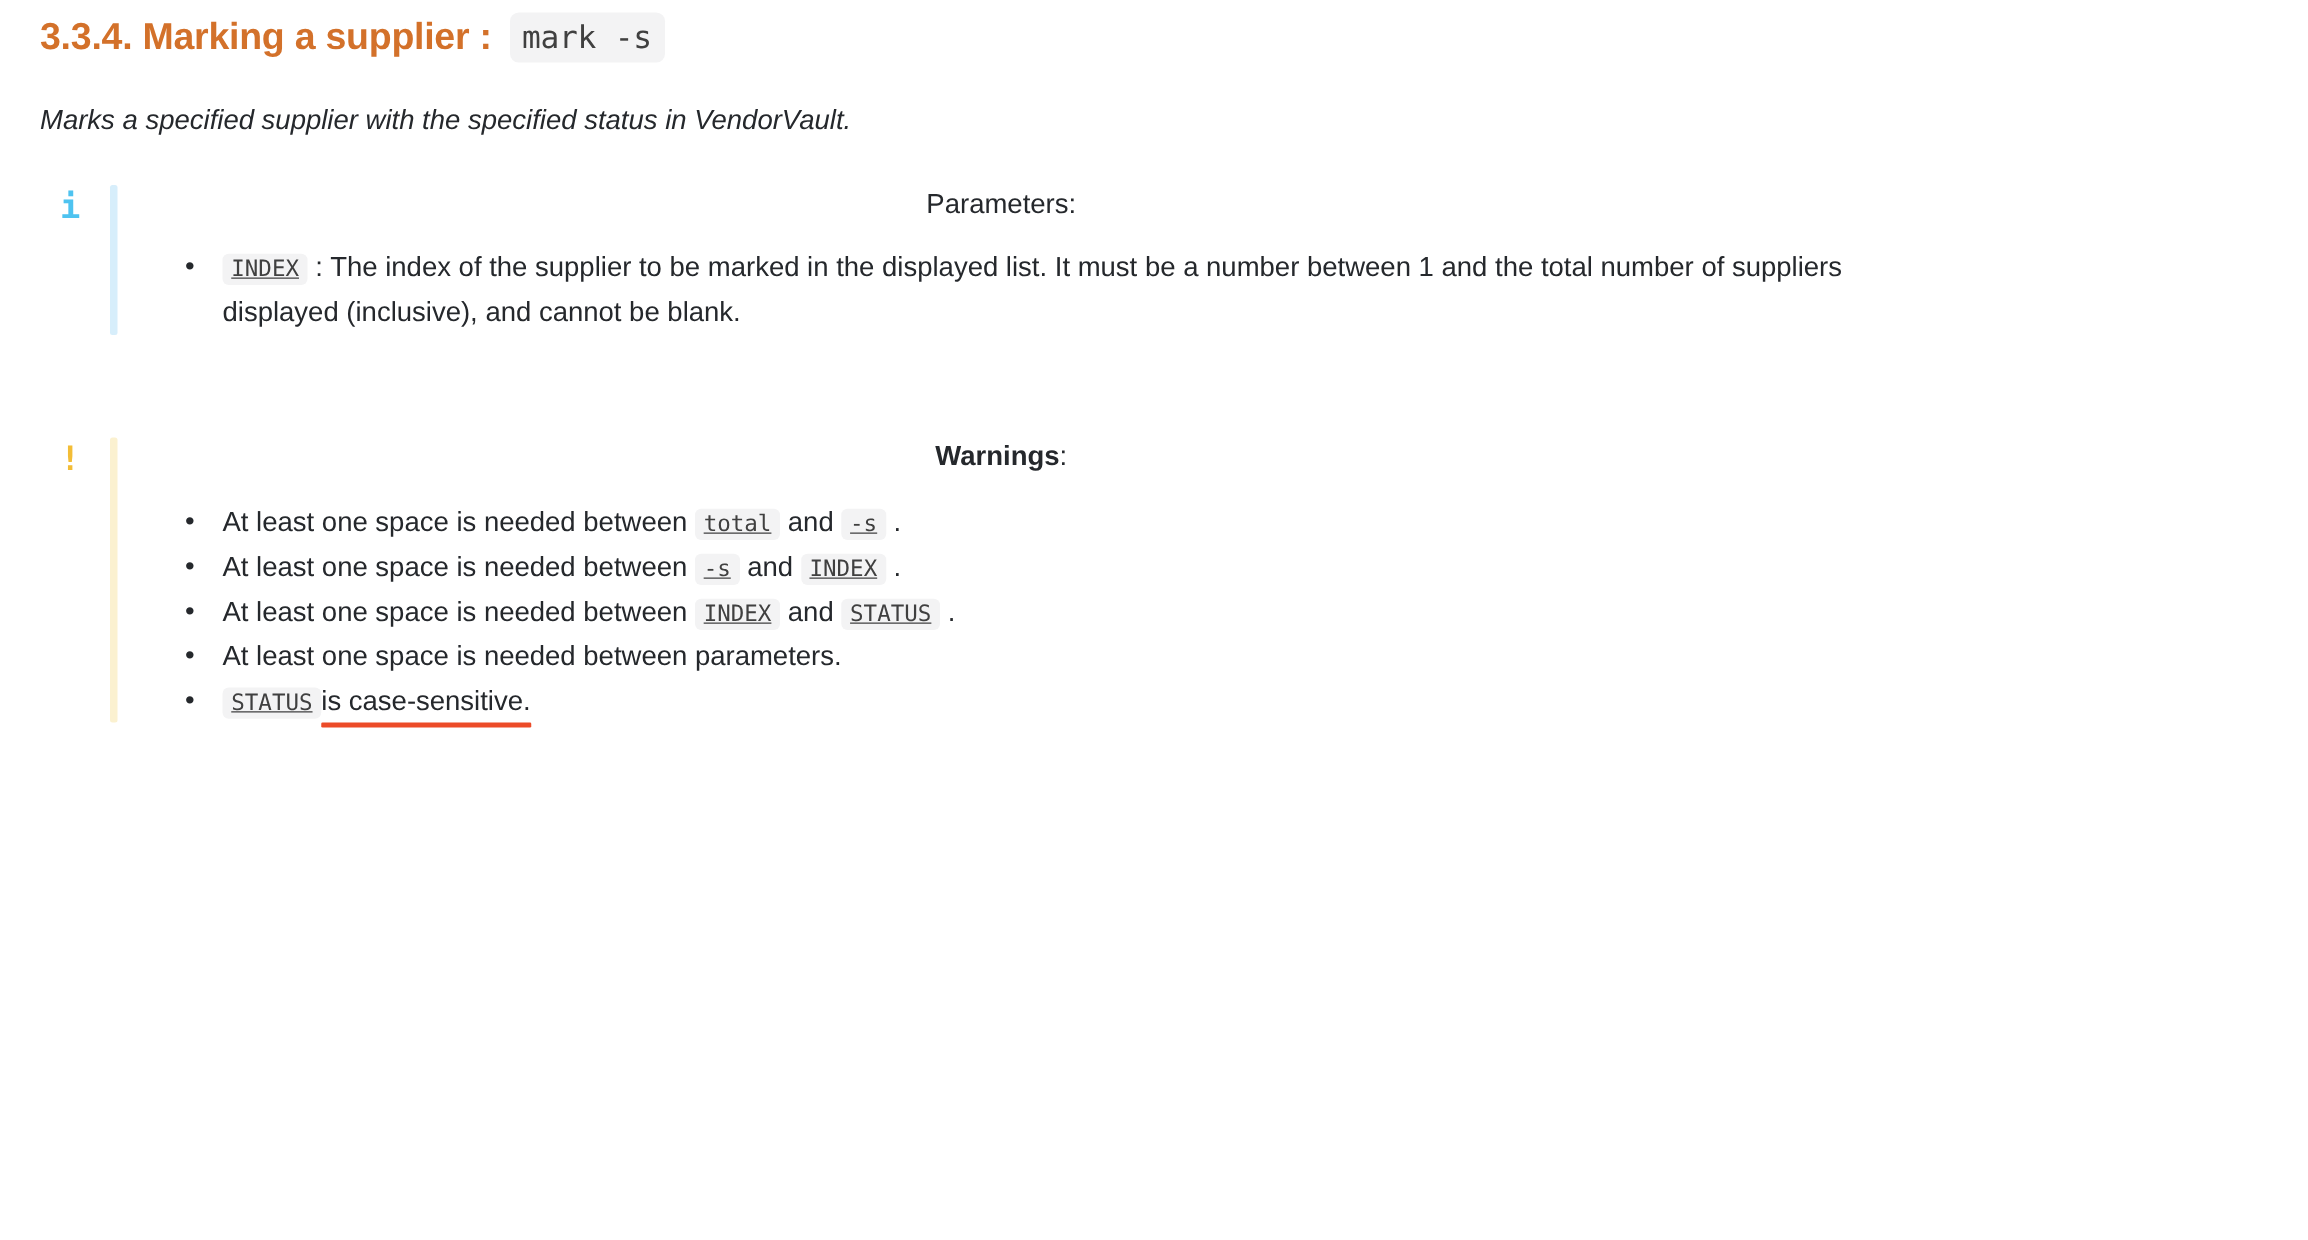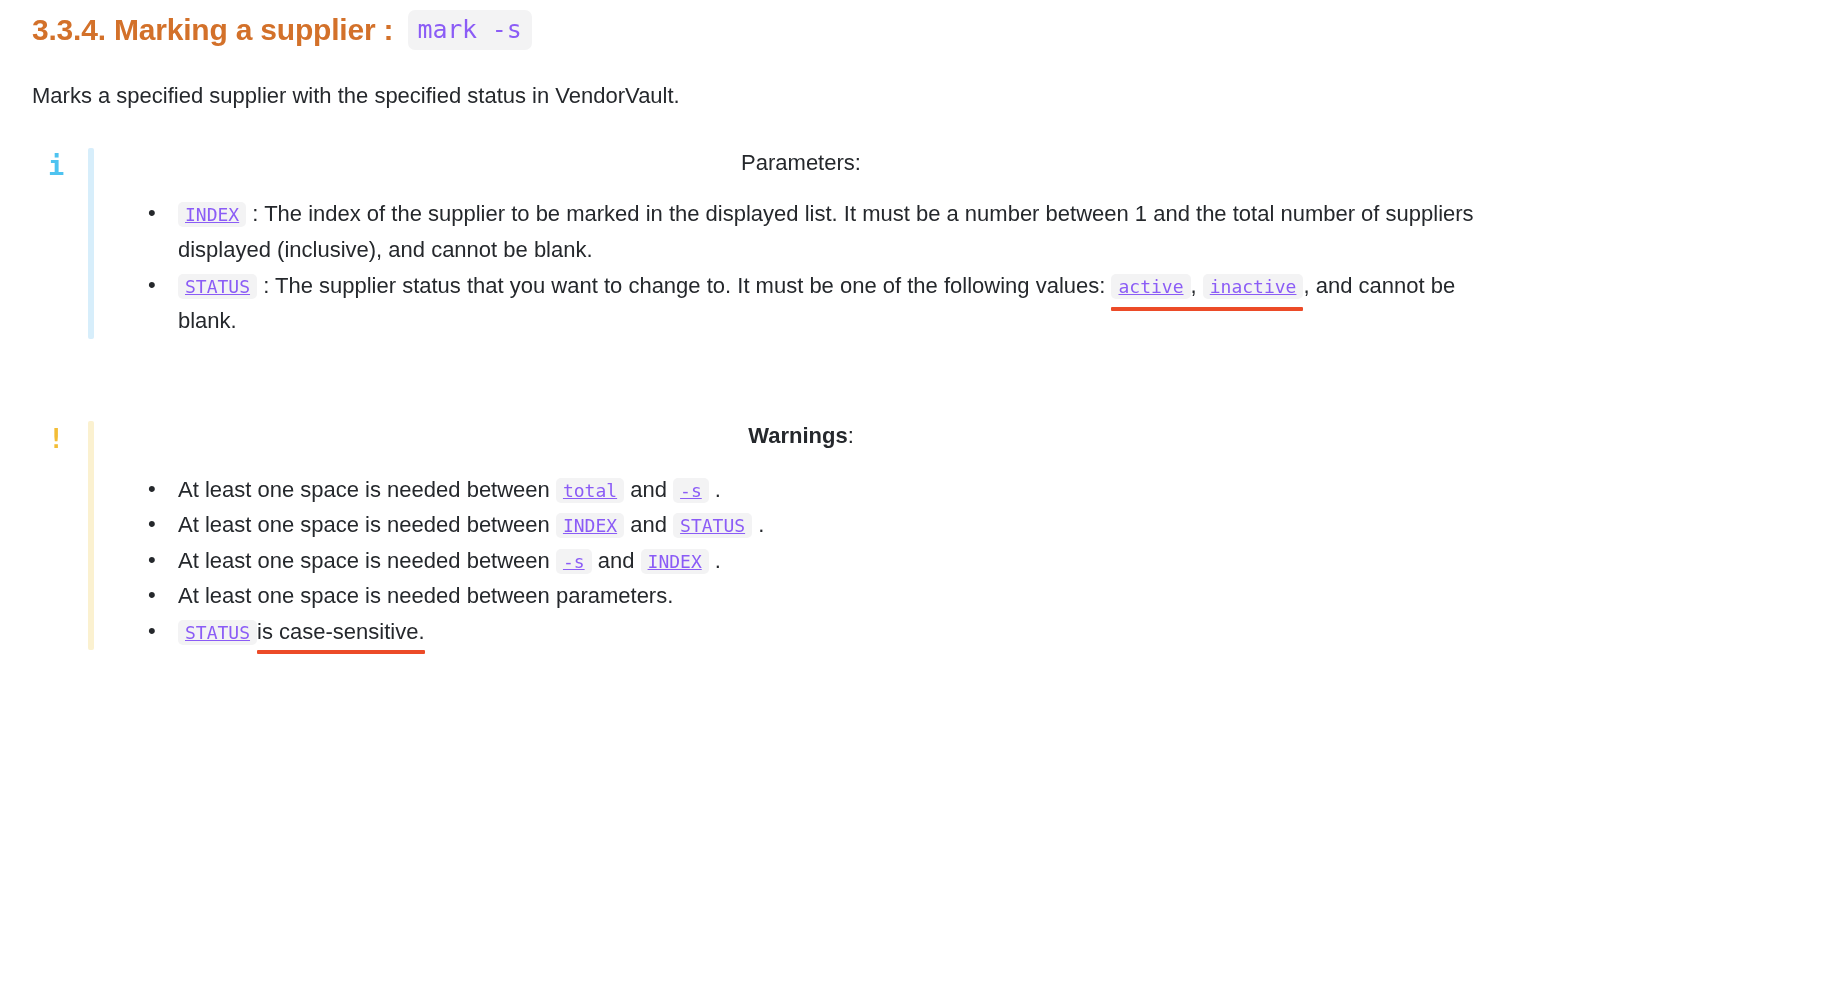--- a/index.html
+++ b/index.html
@@ -37,21 +37,21 @@
     display: flex;
     align-items: center;
     flex-wrap: nowrap;
   }
   .doc-heading .heading-text { white-space: pre; }
 
   
   code.inline {
     font-family: "DejaVu Sans Mono", "Liberation Mono", monospace;
     background: #f3f3f4;
-    color: #8b5cf6;
+    color: #404040;
     border-radius: 5px;
     padding: 2px 8px;
     white-space: pre;
     font-weight: 400;
   }
   code.inline.big {
     font-size: 25px;
     padding: 3px 10px;
     border-radius: 7px;
     margin-left: 6px;
@@ -66,20 +66,21 @@
     text-decoration: underline;
   }
 
   
   .body-para {
     margin: 0;
     padding: 0 16px 0 32px;
     font-size: 22px;
     line-height: 1.5;
     color: #25282c;
+    font-style: italic;
   }
   .para-desc { padding-top: 28px; }
   .para-format { padding-top: 40px; display: flex; align-items: center; }
   .para-format .label { margin-right: 8px; }
 
   
   .callout {
     display: flex;
     align-items: stretch;
     padding-left: 48px;
@@ -180,44 +181,41 @@
   <div class="callout callout-info">
     <div class="callout-icon">i</div>
     <div class="callout-bar"></div>
     <div class="callout-body">
       <p class="callout-title">Parameters:</p>
 
       <ul class="doc-list">
         <li>
           <code class="inline sm">INDEX</code><span> : </span><span>The index of the supplier to be marked in the displayed list. It must be a number between 1 and the total number of suppliers displayed (inclusive), and cannot be blank.</span>
         </li>
-        <li>
-          <code class="inline sm">STATUS</code><span> : </span><span>The supplier status that you want to change to. It must be one of the following values: </span><span class="redline"><code class="inline sm">active</code><span>, </span><code class="inline sm">inactive</code></span><span>, and cannot be blank.</span>
-        </li>
       </ul>
     </div>
   </div>
 
   <div class="spacer-2"></div>
 
   <div class="callout callout-warn">
     <div class="callout-icon">!</div>
     <div class="callout-bar"></div>
     <div class="callout-body">
       <p class="callout-title"><strong>Warnings</strong><span>:</span></p>
 
       <ul class="doc-list tight">
         <li>
           <span>At least one space is needed between </span><code class="inline sm">total</code><span> and </span><code class="inline sm">-s</code><span> .</span>
         </li>
         <li>
+          <span>At least one space is needed between </span><code class="inline sm">-s</code><span> and </span><code class="inline sm">INDEX</code><span> .</span>
+        </li>
+        <li>
           <span>At least one space is needed between </span><code class="inline sm">INDEX</code><span> and </span><code class="inline sm">STATUS</code><span> .</span>
-        </li>
-        <li>
-          <span>At least one space is needed between </span><code class="inline sm">-s</code><span> and </span><code class="inline sm">INDEX</code><span> .</span>
         </li>
         <li>
           <span>At least one space is needed between parameters.</span>
         </li>
         <li>
           <code class="inline sm">STATUS</code><span class="redline tight"> is case-sensitive.</span>
         </li>
       </ul>
     </div>
   </div>

